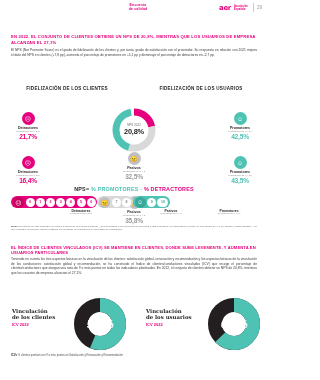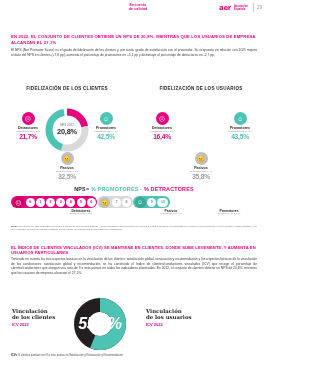--- a/index.html
+++ b/index.html
@@ -24,21 +24,21 @@
   .intro{position:absolute;left:11px;top:34px;width:246px;}
   .intro h1{margin:0 0 3px 0;font-size:4.2px;line-height:5.6px;font-weight:bold;
     color:#e6007e;letter-spacing:.15px;}
   .intro p{margin:0;font-size:3.3px;line-height:4.6px;color:#3b3b3b;text-align:justify;}
 
   
   .sec-titles{position:absolute;top:86px;left:0;width:268px;display:flex;}
   .sec-title{flex:1;text-align:center;font-size:4.6px;font-weight:bold;letter-spacing:.25px;color:#231f20;}
 
   
-  .npsrow{position:absolute;top:96px;left:0;width:268px;height:88px;display:flex;}
+  .npsrow{position:absolute;top:96px;left:0;width:268px;height:88px;display:flex;flex-direction:column;}
   .npsblock{flex:1;position:relative;height:88px;}
 
   .donut{position:absolute;left:50%;top:10px;transform:translateX(-50%);
     width:48px;height:48px;}
   .donut svg{display:block;}
   .donut-ctr{position:absolute;left:0;top:0;width:48px;height:48px;
     display:flex;flex-direction:column;align-items:center;justify-content:center;}
   .donut-ctr .lbl{font-size:3px;color:#6d6d6d;line-height:3.4px;}
   .donut-ctr .val{font-size:7.4px;font-weight:bold;color:#231f20;letter-spacing:-.2px;}
 
@@ -97,21 +97,21 @@
 
   .icvrow{position:absolute;top:296px;left:0;width:268px;height:56px;display:flex;}
   .icvblock{flex:1;position:relative;display:flex;align-items:center;}
   .icvtxt{position:absolute;left:12px;top:12px;width:62px;}
   .icvtxt .t1{font-size:5.4px;font-weight:bold;color:#231f20;line-height:6.4px;
     font-family:"DejaVu Serif",serif;}
   .icvtxt .t2{font-size:4px;font-weight:bold;color:#e6007e;line-height:6px;margin-top:1px;}
   .icvdonut{position:absolute;left:74px;top:2px;width:52px;height:52px;}
   .icvdonut .ctr{position:absolute;left:0;top:0;width:52px;height:52px;
     display:flex;align-items:center;justify-content:center;
-    font-size:16px;font-weight:bold;color:#ffffff;letter-spacing:-.4px;font-style:italic;}
+    font-size:10px;font-weight:bold;color:#ffffff;letter-spacing:-.4px;font-style:italic;}
 
   .foot{position:absolute;top:354px;left:11px;width:246px;
     font-size:2.7px;line-height:3.4px;color:#4a4a4a;}
   .foot b{color:#231f20;}
 </style>
 </head>
 <body>
 
 <div class="page">
 
@@ -271,20 +271,27 @@
         <div class="ctr">55,9%</div>
       </div>
     </div>
 
     <div class="icvblock">
       <div class="icvtxt">
         <div class="t1">Vinculación</div>
         <div class="t1">de los usuarios</div>
         <div class="t2">ICV 2022</div>
       </div>
+      <div class="icvdonut">
+        <svg viewBox="0 0 52 52" width="52" height="52" aria-hidden="true">
+          <circle cx="26" cy="26" r="19" fill="none" stroke="#231f20" stroke-width="14"></circle>
+          <circle cx="26" cy="26" r="19" fill="none" stroke="#4ec3b4" stroke-width="14" stroke-dasharray="74.49 44.91" transform="rotate(-90 26 26)"></circle>
+        </svg>
+        <div class="ctr">62,4%</div>
+      </div>
     </div>
   </div>
 
   <div class="foot">
     <b>ICV=</b>
     <span>% clientes puntúan con 9 o más puntos en Satisfacción y Renovación y Recomendación</span>
   </div>
 
 </div>
 

